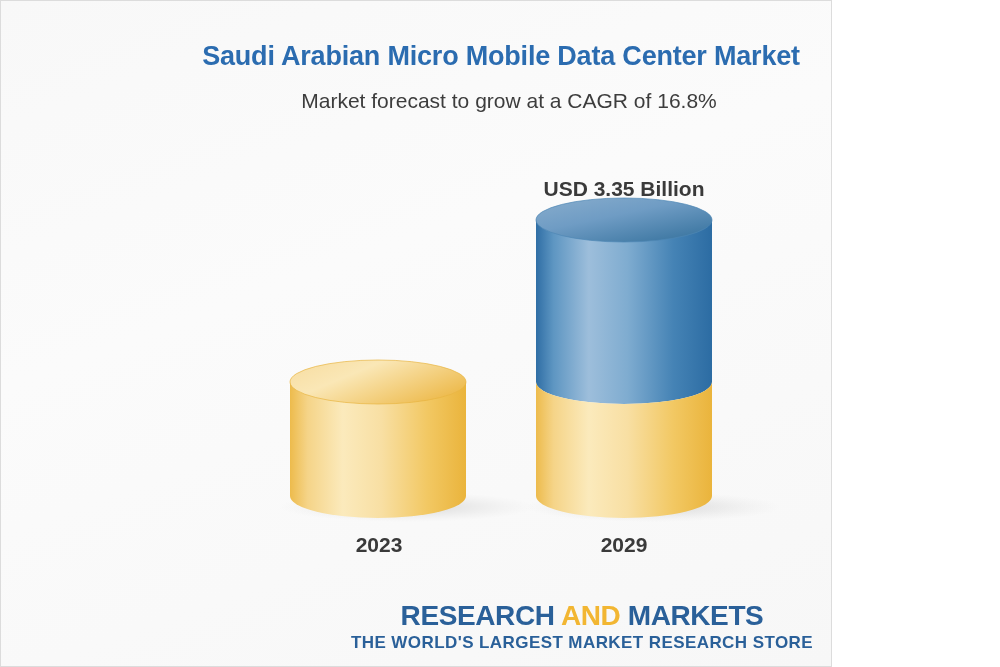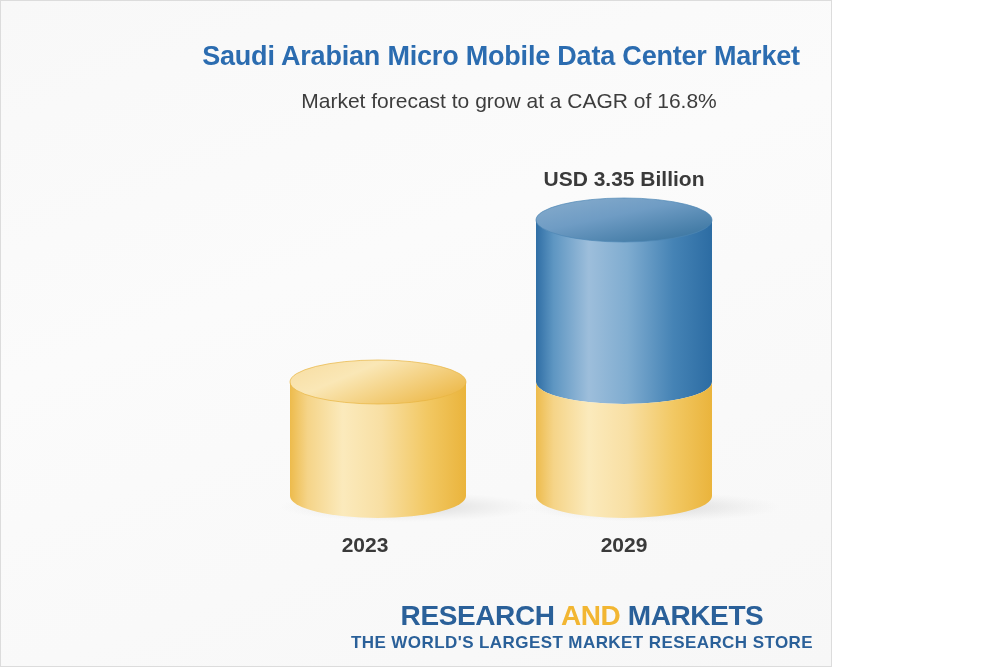--- a/index.html
+++ b/index.html
@@ -57,20 +57,21 @@
 
   
   .value-label {
     position: absolute;
     width: 300px;
     text-align: center;
     font-size: 21px;
     font-weight: bold;
     color: #3a3a3a;
     white-space: nowrap;
+    margin-top: 10px;
   }
 
   
   .cat-label {
     position: absolute;
     width: 300px;
     text-align: center;
     font-size: 21px;
     font-weight: bold;
     color: #3a3a3a;
@@ -180,21 +181,21 @@
                L 711 381
                A 88 22 0 0 1 535 381 Z" fill="url(#gradYellowBody)"></path>
 
       <ellipse cx="623" cy="219" rx="88" ry="22" fill="url(#gradBlueTop)" stroke="#4d87b4" stroke-width="0.7"></ellipse>
     </g>
   </svg>
 
 
   <div class="value-label" style="left:473px; top:166px;">USD 3.35 Billion</div>
 
-  <div class="cat-label" style="left:214px; top:532px;">2023</div>
+  <div class="cat-label" style="left:228px; top:532px;">2023</div>
 
   <div class="cat-label" style="left:473px; top:532px;">2029</div>
 
 
   <div class="logo">
     <div class="logo-main"><span>RESEARCH </span><span class="logo-and">AND</span><span> MARKETS</span></div>
     <div class="logo-tag">THE WORLD'S LARGEST MARKET RESEARCH STORE</div>
   </div>
 
 </div>

